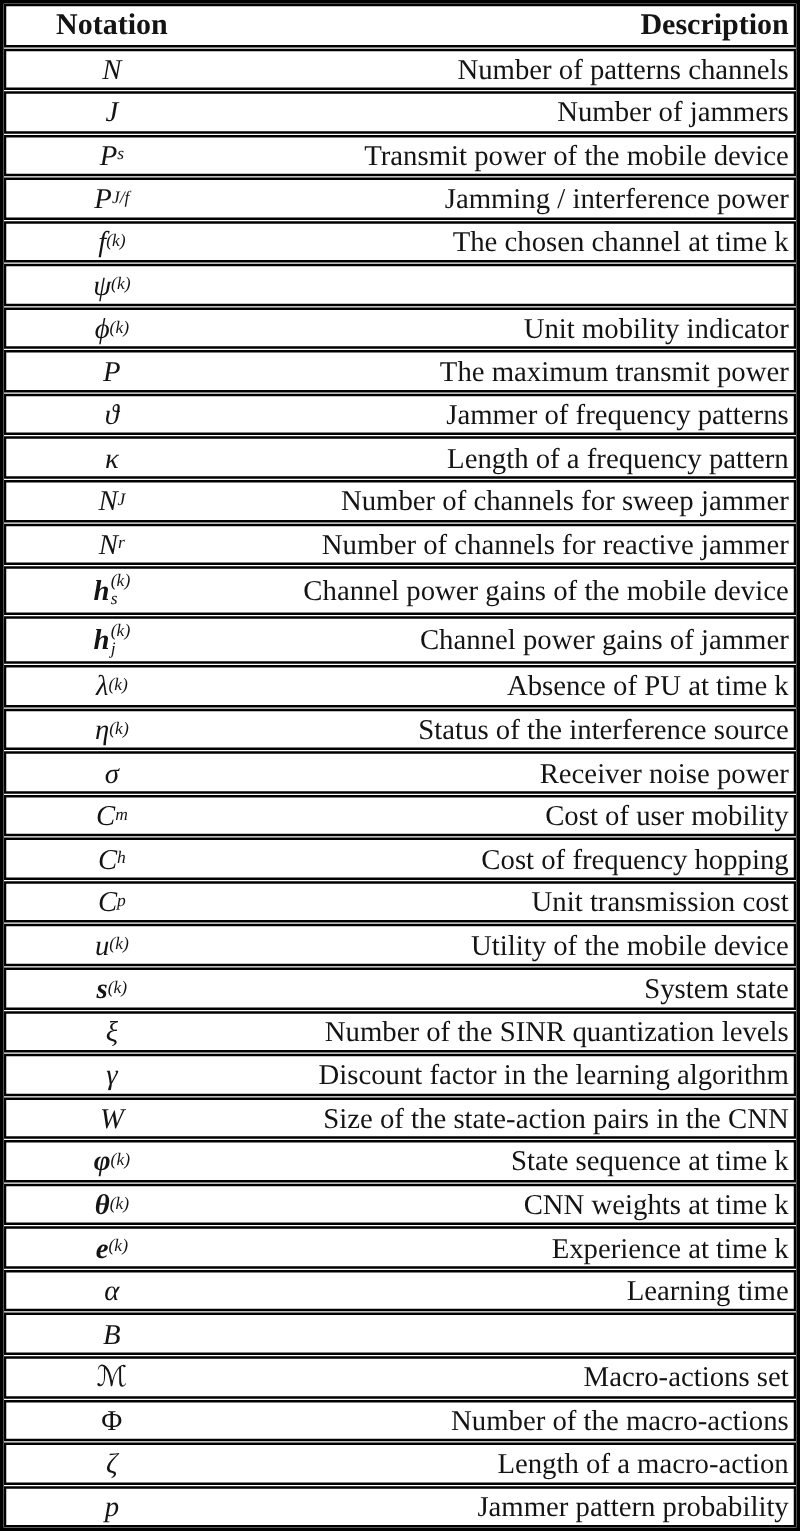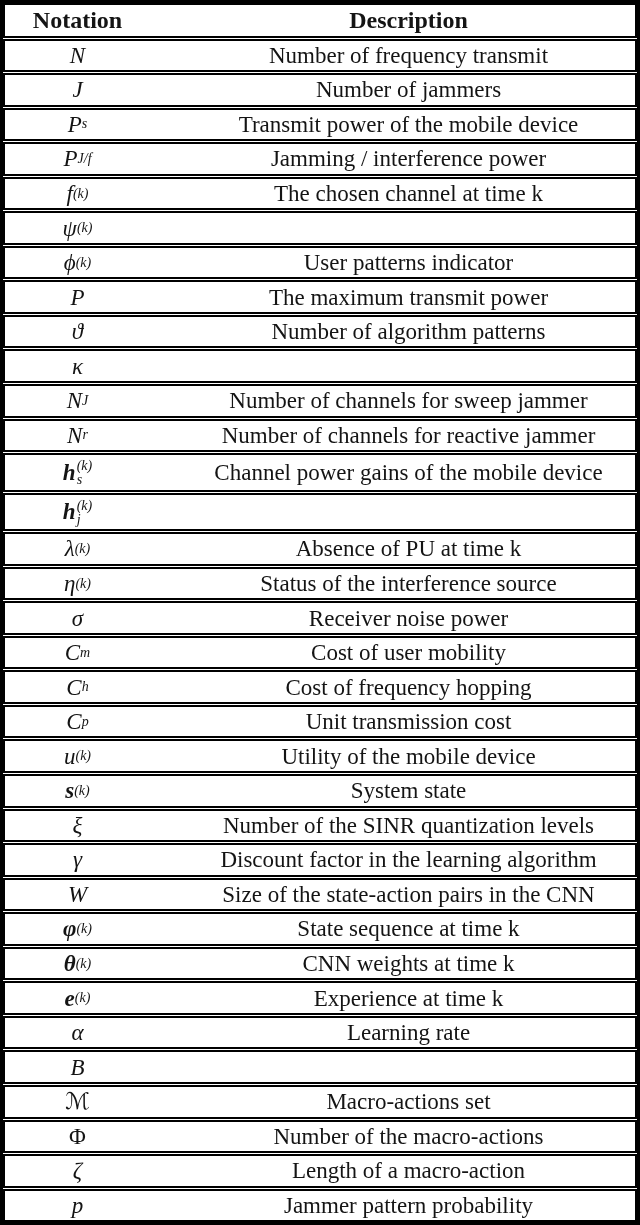--- a/index.html
+++ b/index.html
@@ -25,22 +25,23 @@
     background: #fff;
     overflow: hidden;
   }
   .row:last-child { margin-bottom: 0; }
   .cell { font-size: 23px; line-height: 1; }
   .cell.notation {
     flex: 0 0 145px; width: 145px;
     display: flex; justify-content: center; align-items: center;
     font-style: italic;
     font-family: "Liberation Serif", "DejaVu Serif", "DejaVu Sans", serif;
-  }
-  .cell.desc { flex: 1 1 auto; text-align: center; padding-right: 4px; margin-left: 36px; }
+    margin-left: 12px;
+  }
+  .cell.desc { flex: 1 1 auto; text-align: right; padding-right: 4px; margin-left: 36px; }
   .row.header .cell { font-weight: bold; font-style: normal; font-size: 24px; }
   .nb.bold { font-weight: bold; }
   .nb.upright { font-style: normal; }
   .cell.notation sup { font-size: 14px; vertical-align: 9px; line-height: 0; }
   .cell.notation sub { font-size: 14px; vertical-align: -5px; line-height: 0; }
   .stack {
     display: inline-flex; flex-direction: column;
     font-size: 14px; line-height: 1.0;
     margin-left: 1px; text-align: left;
     transform: translateY(1px);
@@ -51,21 +52,21 @@
 
 <div class="ntable">
   <div class="row header">
     <div class="cell notation">Notation</div>
     <div class="cell desc">Description</div>
   </div>
   <div class="row">
     <div class="cell notation">
         <span class="nb">N</span>
       </div>
-    <div class="cell desc">Number of frequency transmit</div>
+    <div class="cell desc">Number of patterns channels</div>
   </div>
   <div class="row">
     <div class="cell notation">
         <span class="nb">J</span>
       </div>
     <div class="cell desc">Number of jammers</div>
   </div>
   <div class="row">
     <div class="cell notation">
         <span class="nb">P</span>
@@ -91,38 +92,39 @@
     <div class="cell notation">
         <span class="nb">ψ</span>
         <sup>(k)</sup>
       </div>
   </div>
   <div class="row">
     <div class="cell notation">
         <span class="nb">ϕ</span>
         <sup>(k)</sup>
       </div>
-    <div class="cell desc">User patterns indicator</div>
+    <div class="cell desc">Unit mobility indicator</div>
   </div>
   <div class="row">
     <div class="cell notation">
         <span class="nb">P</span>
       </div>
     <div class="cell desc">The maximum transmit power</div>
   </div>
   <div class="row">
     <div class="cell notation">
         <span class="nb">ϑ</span>
       </div>
-    <div class="cell desc">Number of algorithm patterns</div>
+    <div class="cell desc">Jammer of frequency patterns</div>
   </div>
   <div class="row">
     <div class="cell notation">
         <span class="nb">κ</span>
       </div>
+    <div class="cell desc">Length of a frequency pattern</div>
   </div>
   <div class="row">
     <div class="cell notation">
         <span class="nb">N</span>
         <sub>J</sub>
       </div>
     <div class="cell desc">Number of channels for sweep jammer</div>
   </div>
   <div class="row">
     <div class="cell notation">
@@ -142,20 +144,21 @@
     <div class="cell desc">Channel power gains of the mobile device</div>
   </div>
   <div class="row">
     <div class="cell notation">
         <span class="nb bold">h</span>
         <span class="stack">
           <span>(k)</span>
           <span>j</span>
         </span>
       </div>
+    <div class="cell desc">Channel power gains of jammer</div>
   </div>
   <div class="row">
     <div class="cell notation">
         <span class="nb">λ</span>
         <sup>(k)</sup>
       </div>
     <div class="cell desc">Absence of PU at time k</div>
   </div>
   <div class="row">
     <div class="cell notation">
@@ -241,21 +244,21 @@
     <div class="cell notation">
         <span class="nb bold">e</span>
         <sup>(k)</sup>
       </div>
     <div class="cell desc">Experience at time k</div>
   </div>
   <div class="row">
     <div class="cell notation">
         <span class="nb">α</span>
       </div>
-    <div class="cell desc">Learning rate</div>
+    <div class="cell desc">Learning time</div>
   </div>
   <div class="row">
     <div class="cell notation">
         <span class="nb">B</span>
       </div>
   </div>
   <div class="row">
     <div class="cell notation">
         <span class="nb upright">ℳ</span>
       </div>

